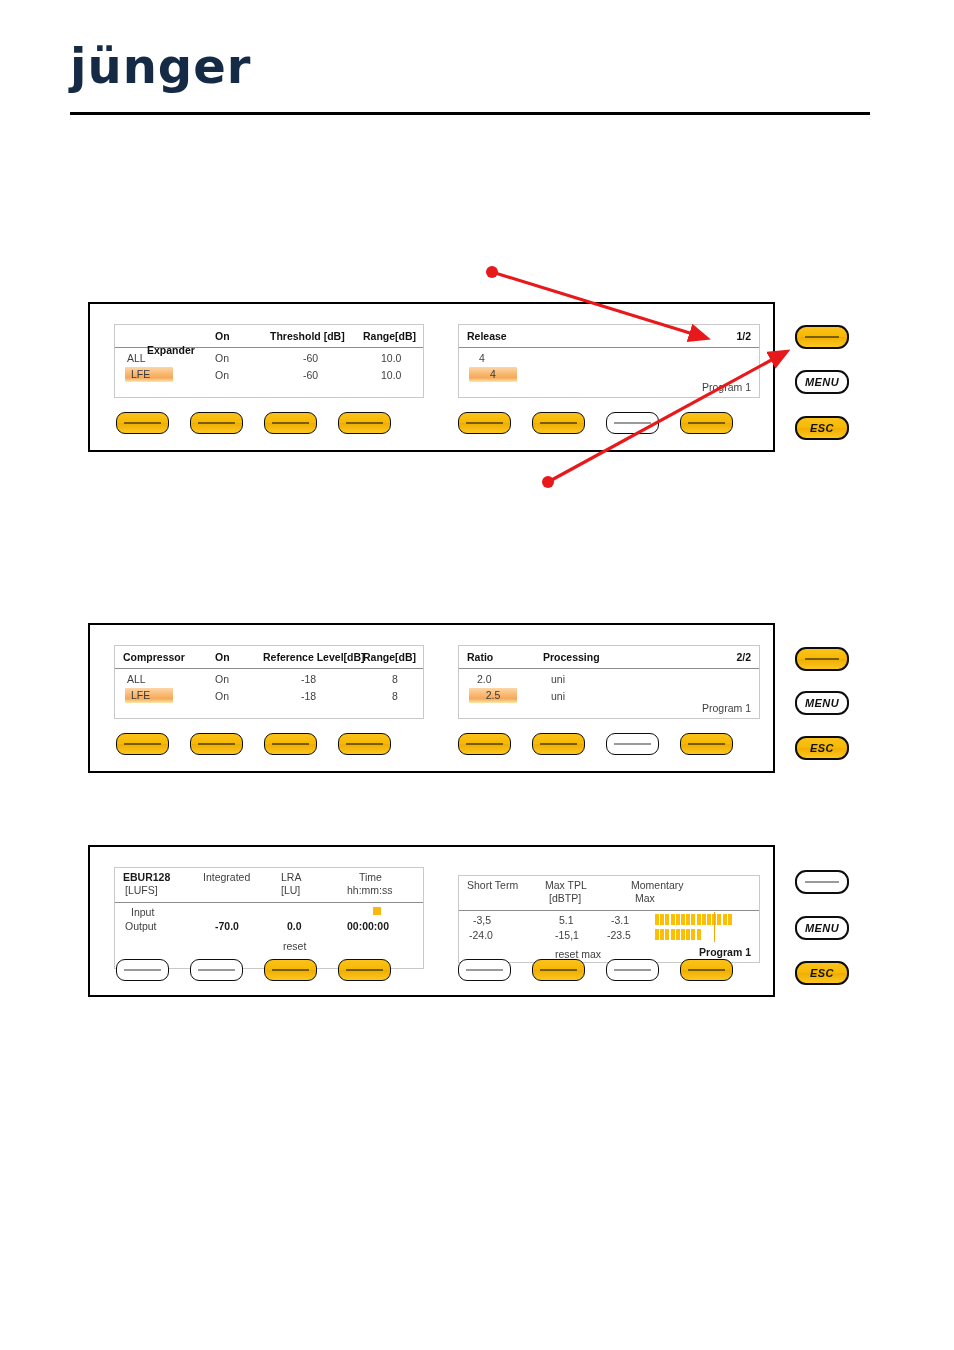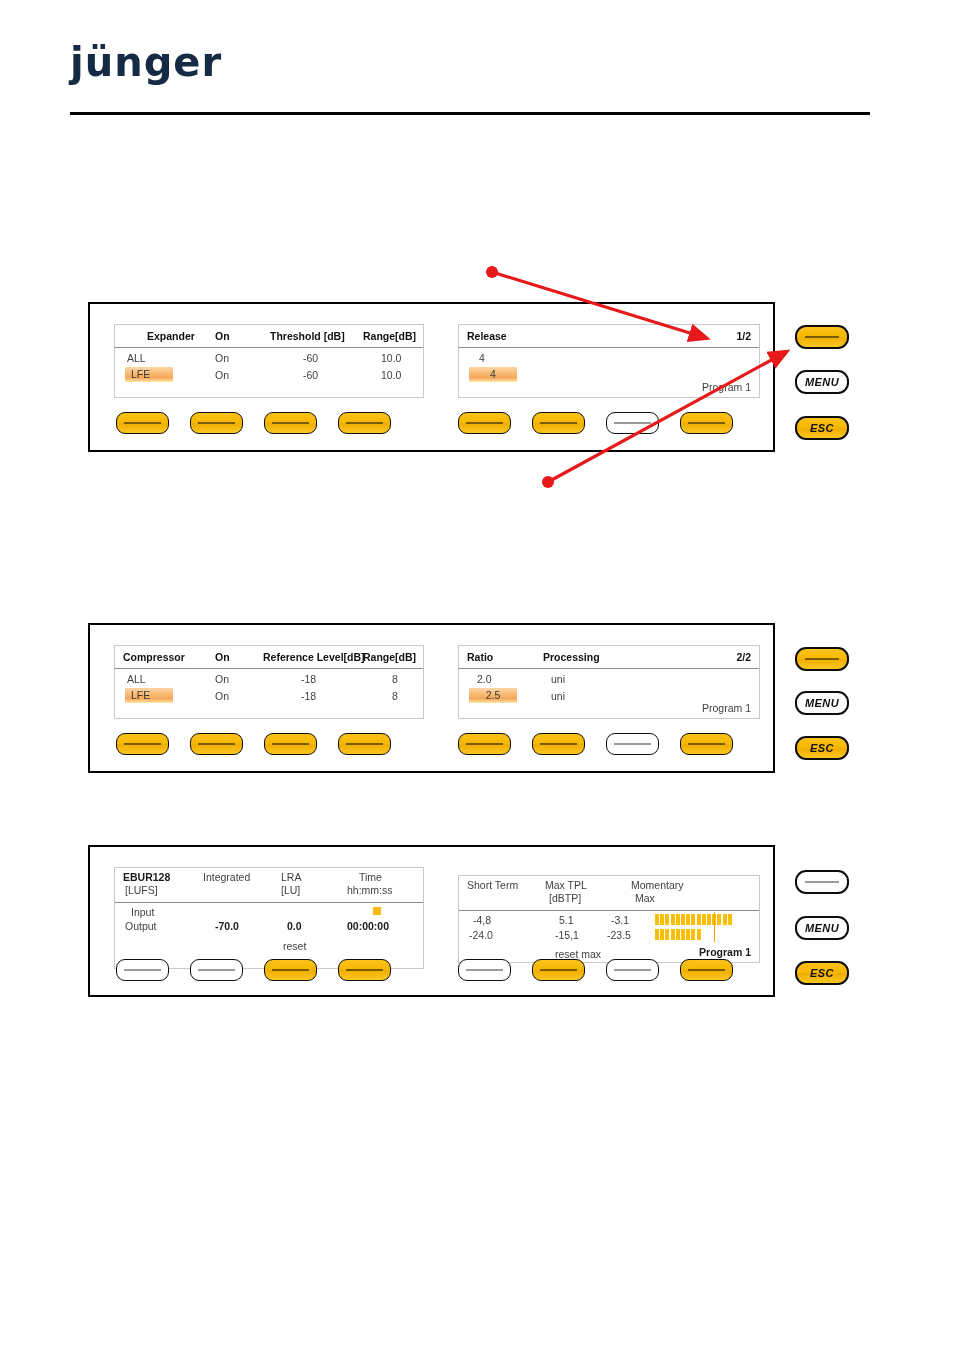--- a/index.html
+++ b/index.html
@@ -8,21 +8,21 @@
     font-family:"Liberation Sans", sans-serif;
     color:#1a1a1a;
     -webkit-font-smoothing:antialiased;
   }
   .page{position:relative;width:954px;height:1350px;overflow:hidden;}
 
   
   .logo{
     position:absolute;left:70px;top:42px;
     font-family:"DejaVu Sans", sans-serif;
-    font-size:40px;font-weight:700;letter-spacing:1px;
+    font-size:48px;font-weight:700;letter-spacing:1px;
     color:#152a45;line-height:1;
   }
   .header-rule{
     position:absolute;left:70px;top:112px;width:800px;height:3px;background:#000;
   }
 
   
   .device{
     position:absolute;
     border:2px solid #000;
@@ -112,21 +112,21 @@
 
 <div class="page">
 
   <div class="logo">jünger</div>
   <div class="header-rule"></div>
 
   <div class="device p1">
 
     <div class="lcd left">
       <div class="hdr-rule"></div>
-      <div class="cell hd" style="left:8px;top:5px;padding-left:24px;">Expander</div>
+      <div class="cell hd" style="left:8px;top:19px;padding-left:24px;">Expander</div>
       <div class="cell hd" style="left:100px;top:5px;">On</div>
       <div class="cell hd" style="left:155px;top:5px;">Threshold [dB]</div>
       <div class="cell hd" style="left:248px;top:5px;">Range[dB]</div>
 
       <div class="cell vl" style="left:12px;top:27px;">ALL</div>
       <div class="cell vl" style="left:100px;top:27px;">On</div>
       <div class="cell vl" style="left:188px;top:27px;">-60</div>
       <div class="cell vl" style="left:266px;top:27px;">10.0</div>
 
       <div class="chip" style="left:10px;top:42px;width:48px;height:15px;">
@@ -284,21 +284,21 @@
     </div>
 
     <div class="lcd right tall" style="height:88px;margin-top:8px;">
       <div class="hdr-rule"></div>
       <div class="cell vl" style="left:8px;top:3px;">Short Term</div>
       <div class="cell vl" style="left:86px;top:3px;">Max  TPL</div>
       <div class="cell vl" style="left:90px;top:16px;">[dBTP]</div>
       <div class="cell vl" style="left:172px;top:3px;">Momentary</div>
       <div class="cell vl" style="left:152px;top:16px;padding-left:24px;">Max</div>
 
-      <div class="cell vl" style="left:14px;top:38px;">-4,8</div>
+      <div class="cell vl" style="left:14px;top:38px;">-3,5</div>
       <div class="cell vl" style="left:100px;top:38px;">5.1</div>
       <div class="cell vl" style="left:152px;top:38px;">-3.1</div>
       <div class="meter" id="meter-row1" style="left: 196px; top: 38px; width: 78px;">
           <span class="seg" style="left: 0px;"></span>
           <span class="seg" style="left: 5.2px;"></span>
           <span class="seg" style="left: 10.4px;"></span>
           <span class="seg" style="left: 15.6px;"></span>
           <span class="seg" style="left: 20.8px;"></span>
           <span class="seg" style="left: 26px;"></span>
           <span class="seg" style="left: 31.2px;"></span>

